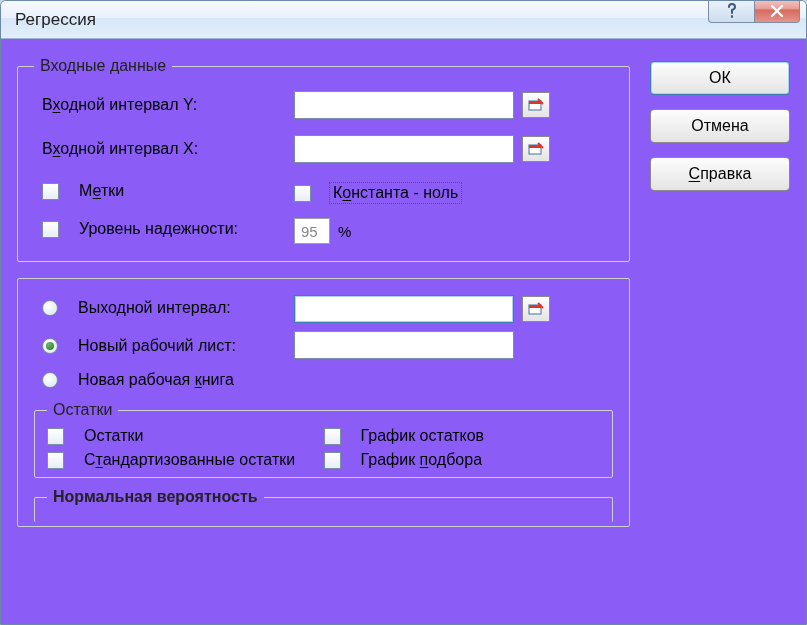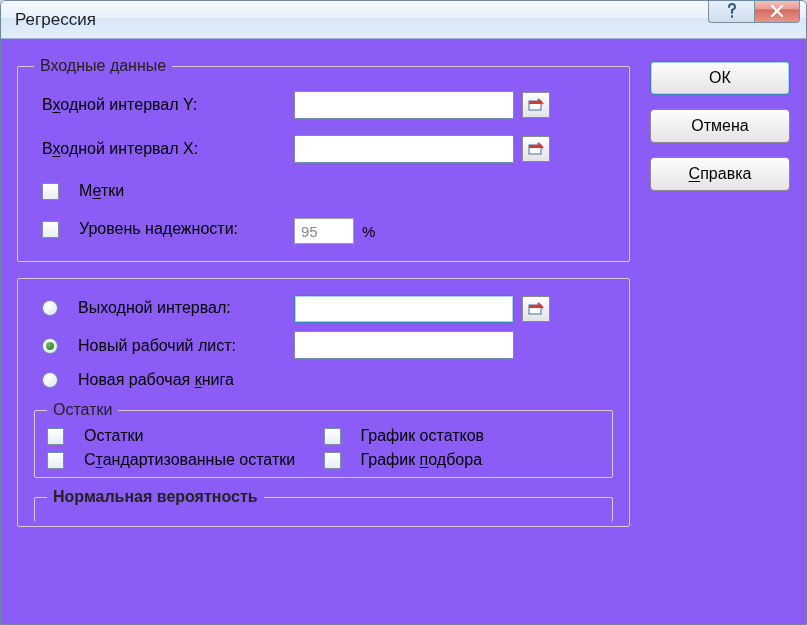--- a/index.html
+++ b/index.html
@@ -120,21 +120,21 @@
     border: 1px solid #7a8fa6;
     padding: 2px 6px;
     font-size: 15px;
     background: #fff;
   }
   input[type="text"].field.focus {
     border: 1px solid #3c7fb1;
     box-shadow: 0 0 0 1px #a9d5f1 inset;
   }
   input[type="text"].small {
-    width: 60px;
+    width: 36px;
     height: 26px;
     border: 1px solid #a0a0a0;
     padding: 2px 6px;
     font-size: 15px;
     color: #888;
     background: #fff;
   }
   .refpick {
     width: 28px;
     height: 26px;
@@ -243,20 +243,26 @@
           </div>
         </div>
 
         <div class="row" style="margin-top:6px; margin-bottom:6px;">
           <div class="label-col sub">
             <label class="chk">
               <span class="chk-box"></span>
               <span><span>М</span><span class="underline-accel">е</span><span>тки</span></span>
             </label>
           </div>
+          <div class="input-col">
+            <label class="chk">
+              <span class="chk-box"></span>
+              <span class="dotted"><span>К</span><span class="underline-accel">о</span><span>нстанта - ноль</span></span>
+            </label>
+          </div>
         </div>
 
         <div class="row" style="margin-bottom:0;">
           <div class="label-col sub">
             <label class="chk">
               <span class="chk-box"></span>
               <span>Уровень надежности:</span>
             </label>
           </div>
           <div class="input-col">

